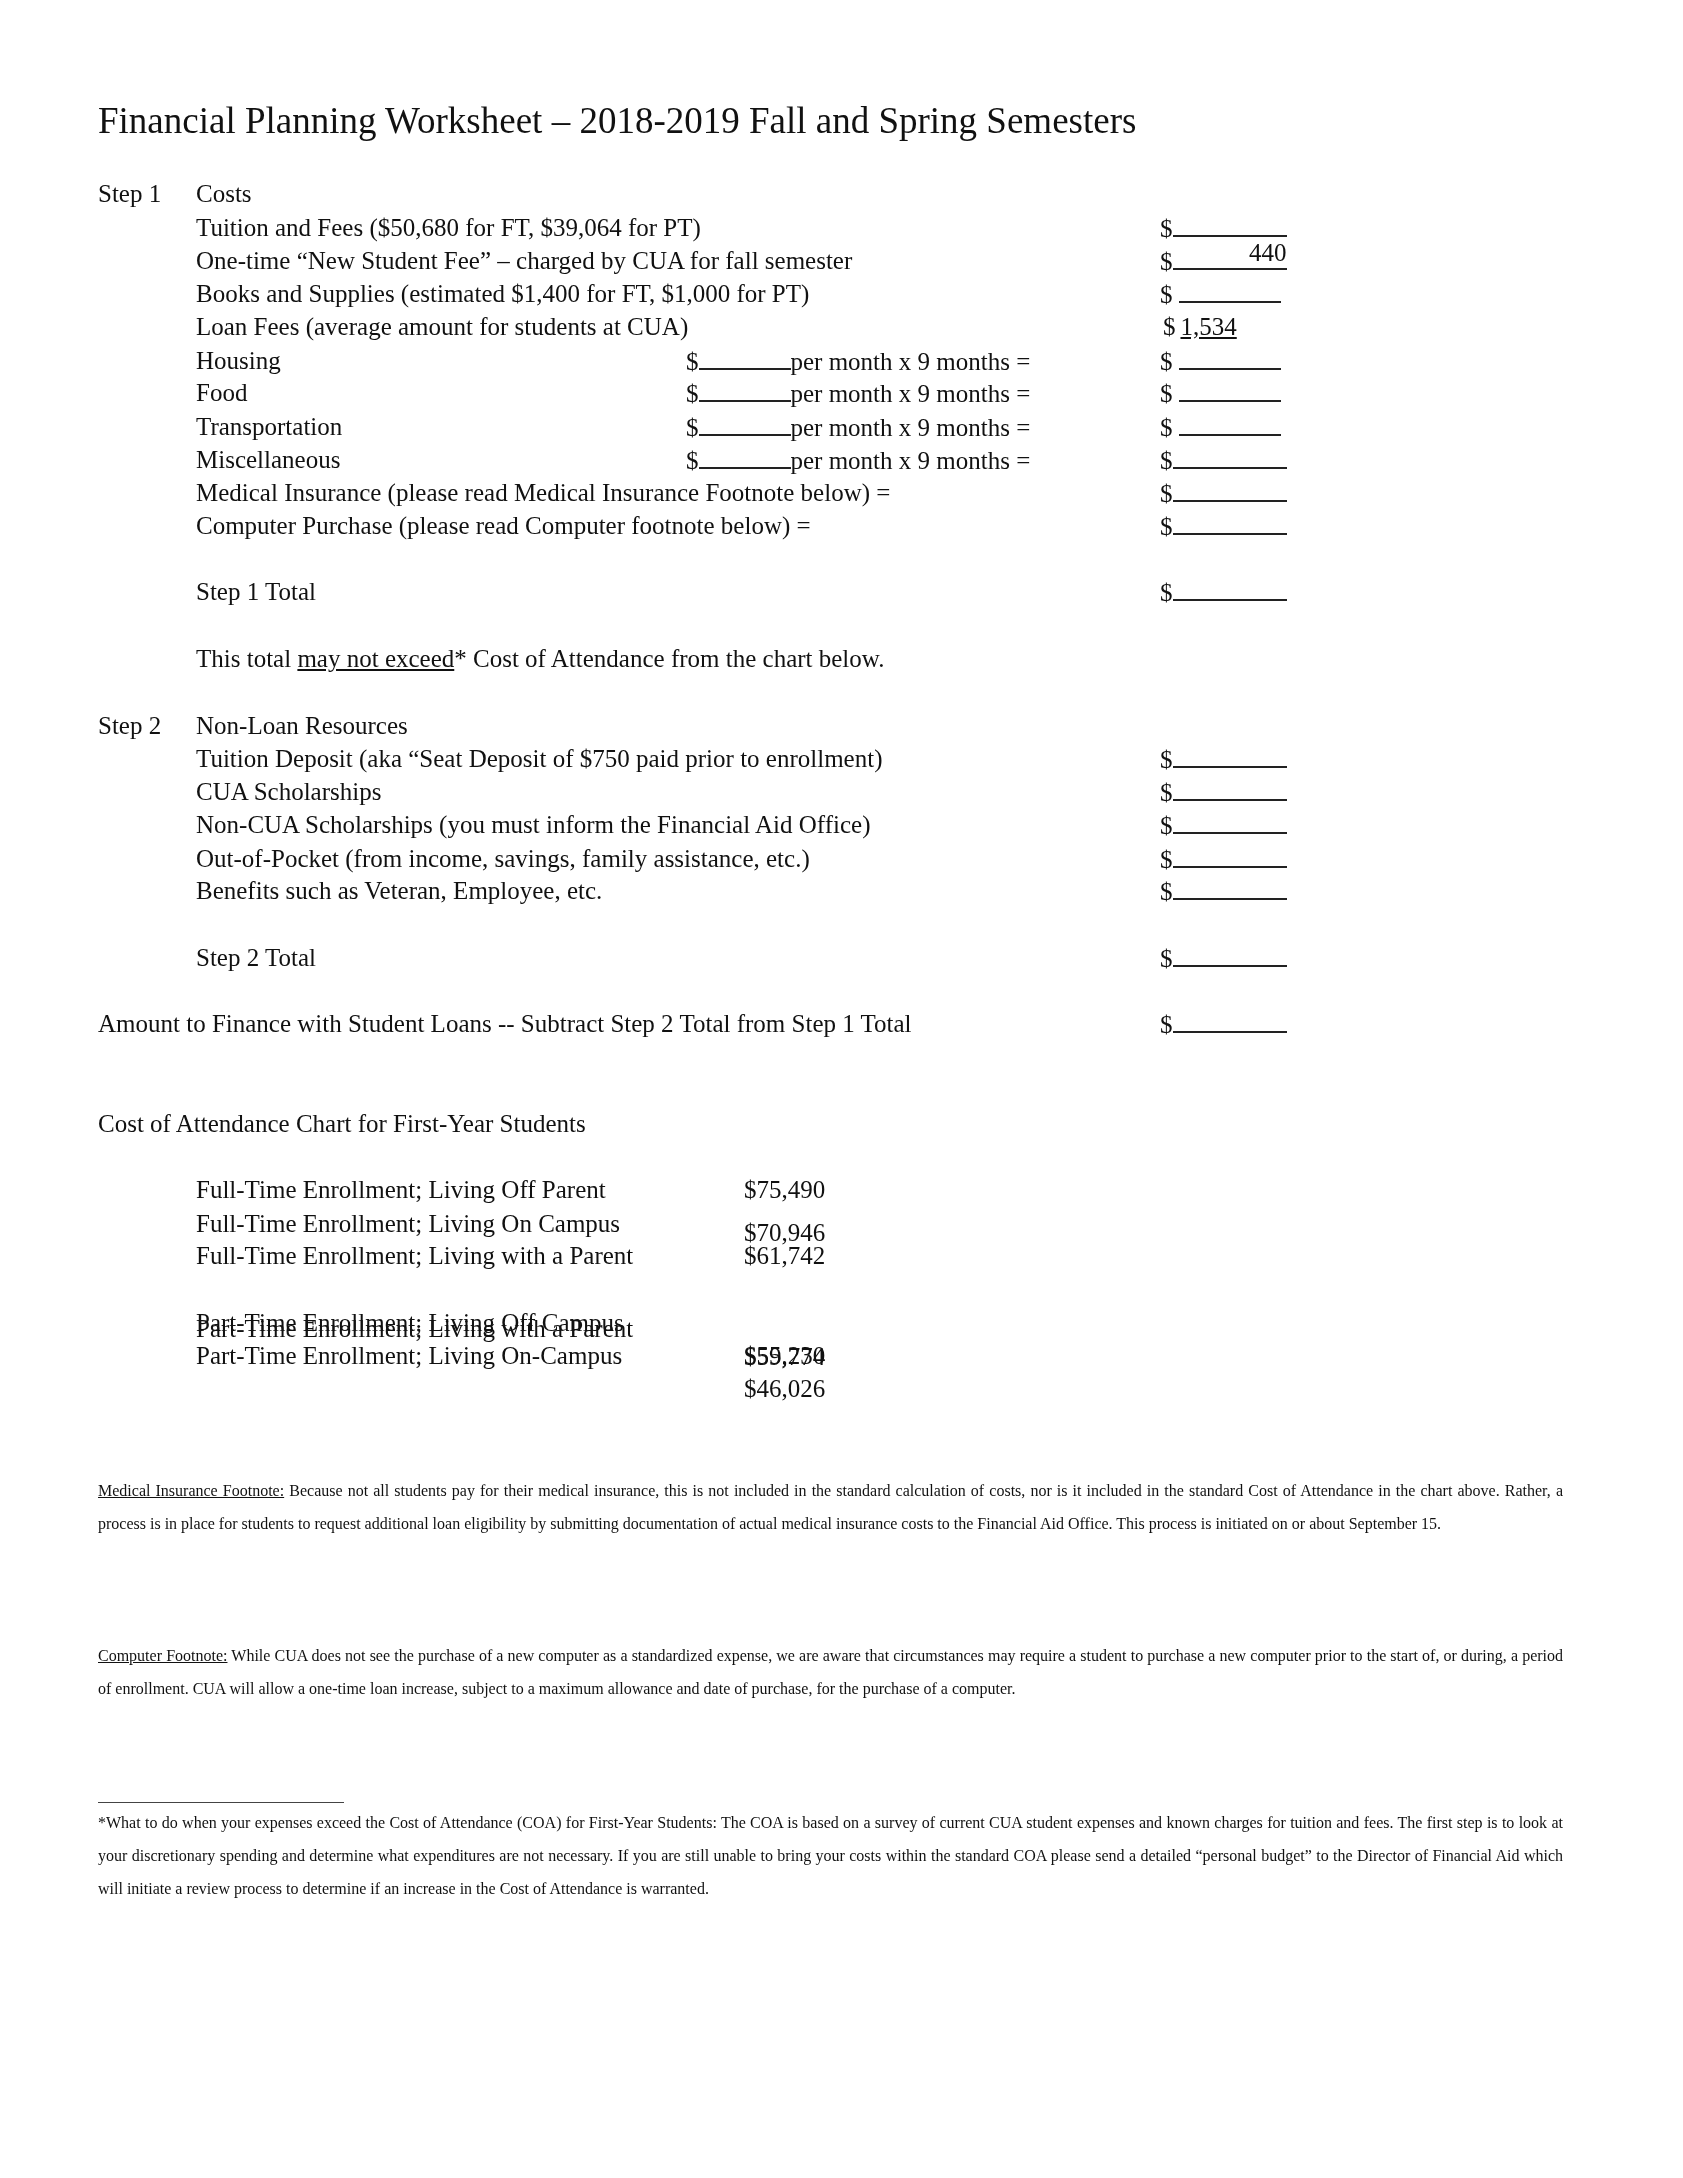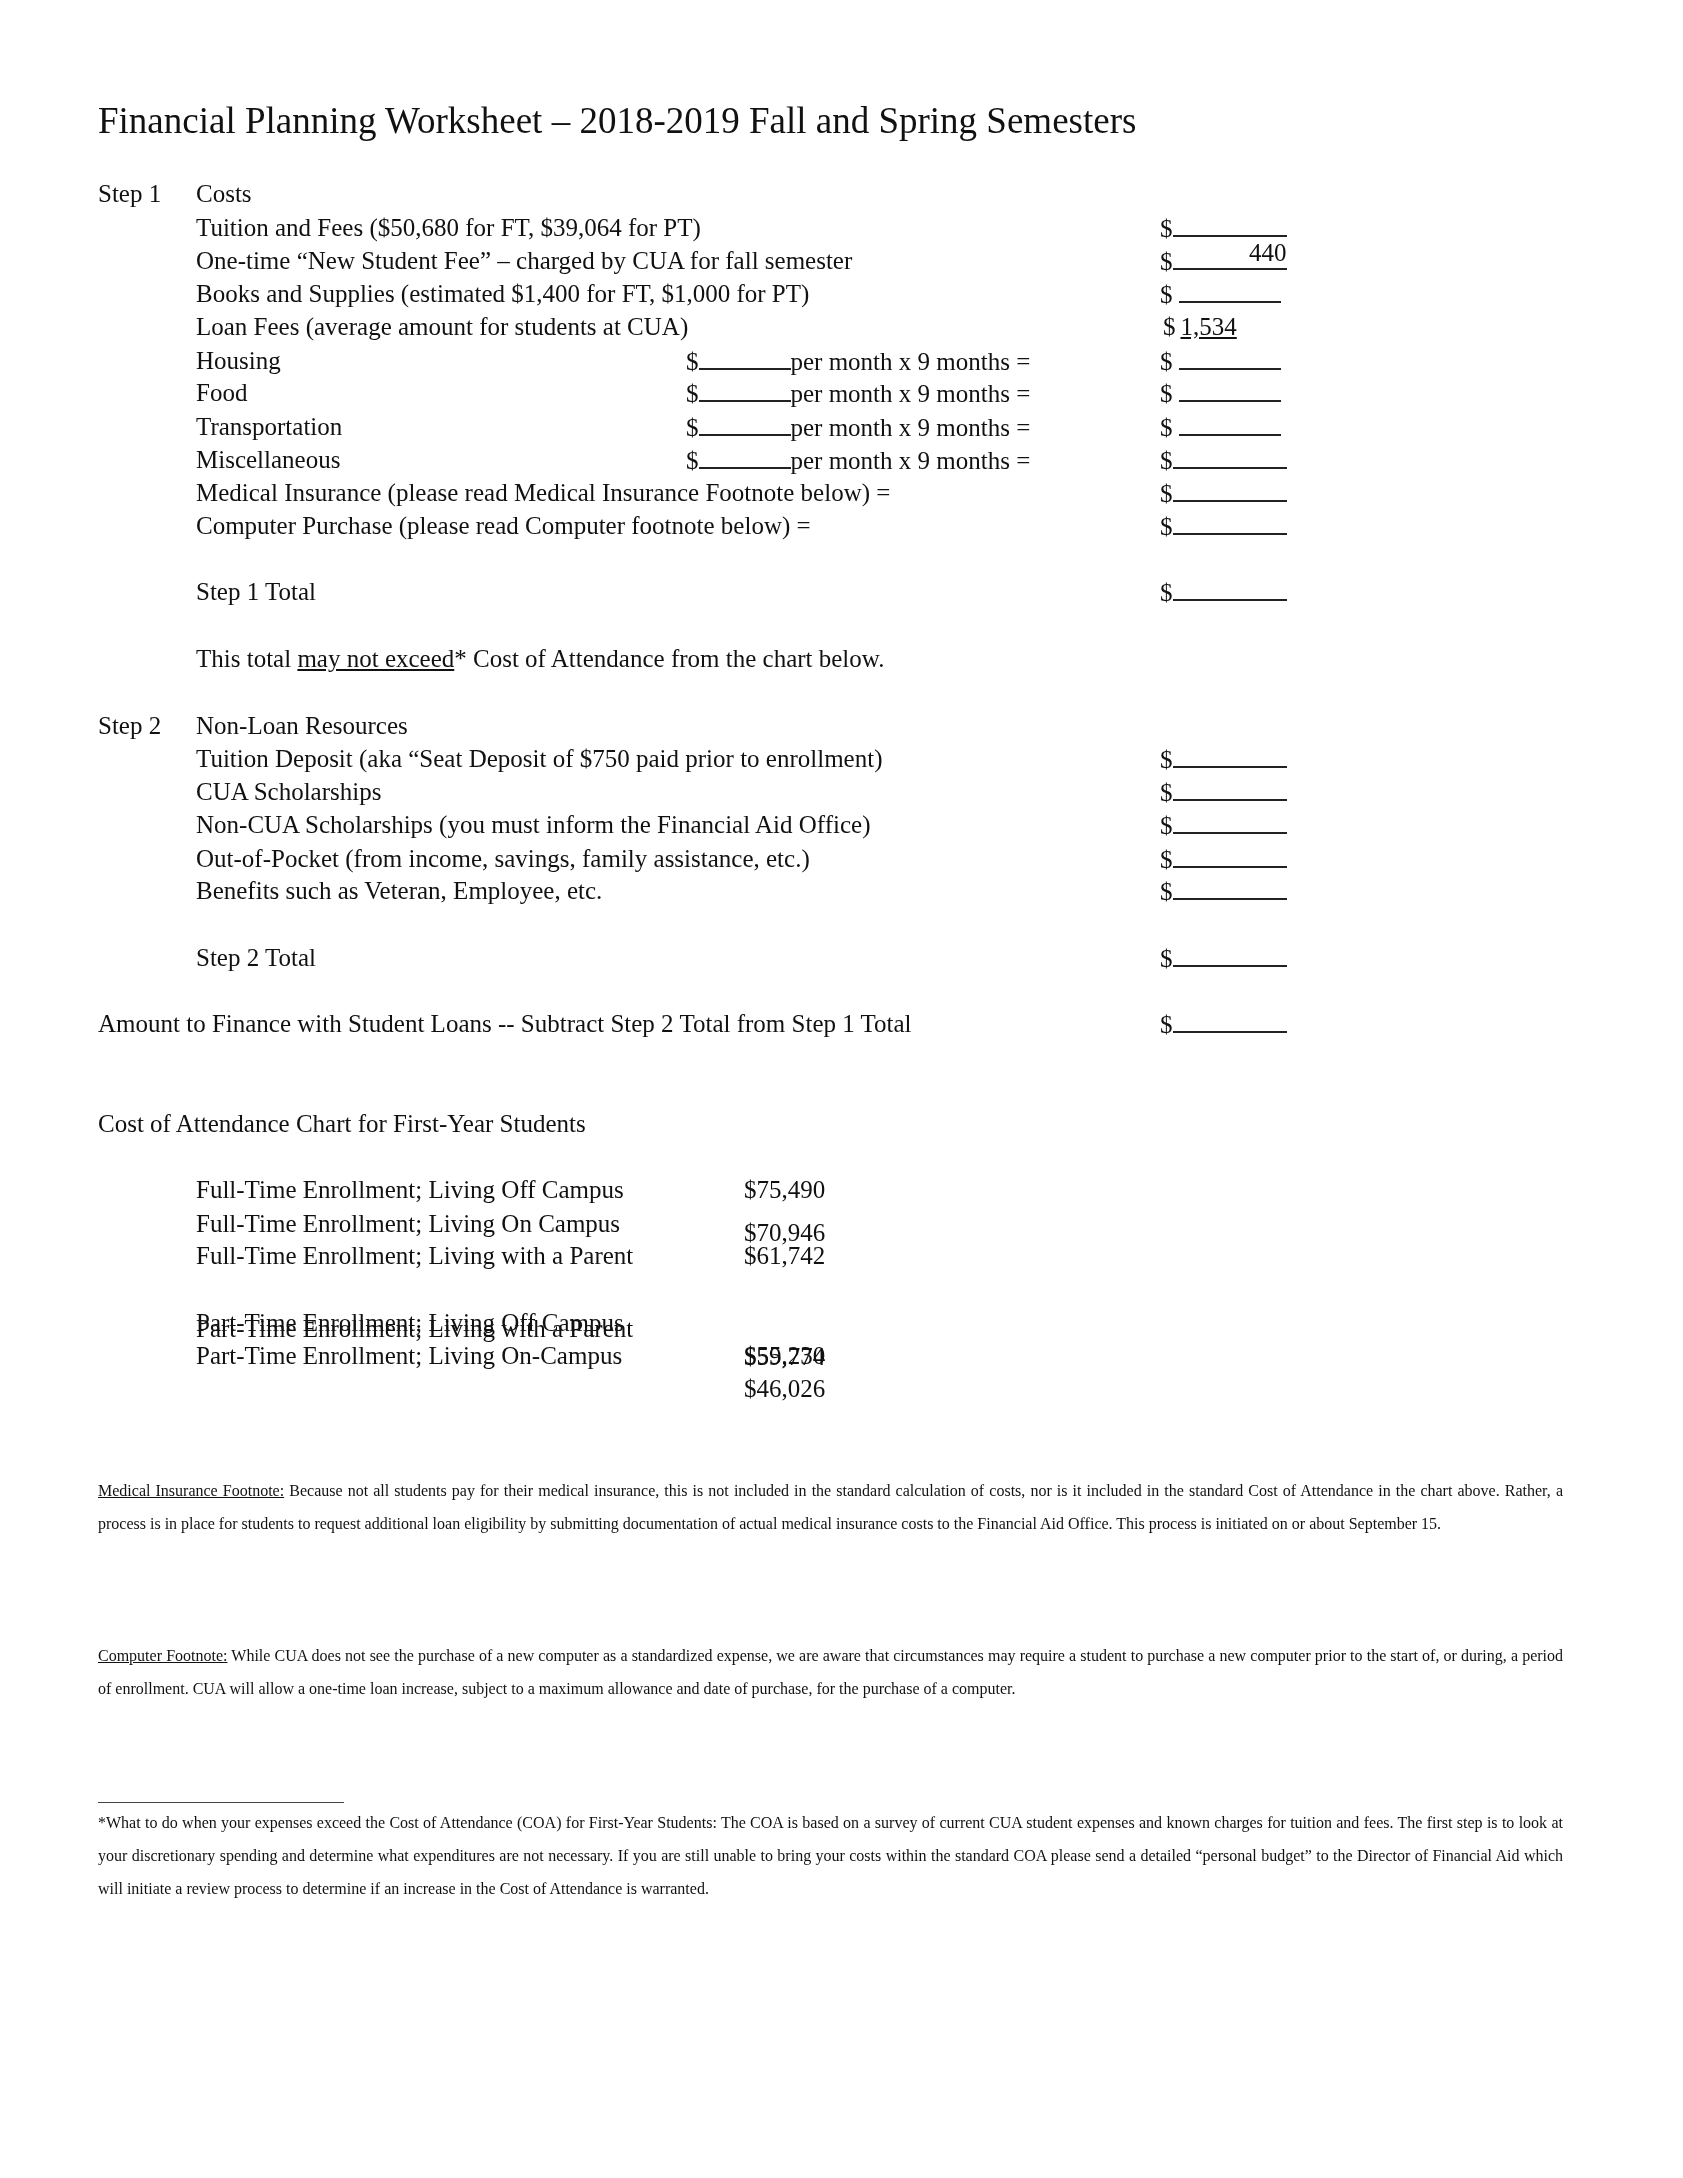--- a/index.html
+++ b/index.html
@@ -139,21 +139,21 @@
   <span>$</span><span class="blank" style="width:114px;"><span class="val"></span></span>
 </div>
 
 <div class="abs row" style="left:98px; top:1009px;">Amount to Finance with Student Loans -- Subtract Step 2 Total from Step 1 Total</div>
 <div class="abs row money" style="top:1009px;">
   <span>$</span><span class="blank" style="width:114px;"><span class="val"></span></span>
 </div>
 
 <div class="abs row" style="left:98px; top:1109px;">Cost of Attendance Chart for First-Year Students</div>
 
-<div class="abs row" style="left:196px; top:1175px;">Full-Time Enrollment; Living Off Campus</div>
+<div class="abs row" style="left:196px; top:1175px;">Full-Time Enrollment; Living Off Parent</div>
 <div class="abs row coa-val" style="top:1175px;">$75,490</div>
 <div class="abs row" style="left:196px; top:1209px;">Full-Time Enrollment; Living On Campus</div>
 <div class="abs row coa-val" style="top:1209px;margin-top:9px;">$70,946</div>
 <div class="abs row" style="left:196px; top:1241px;">Full-Time Enrollment; Living with a Parent</div>
 <div class="abs row coa-val" style="top:1241px;">$61,742</div>
 
 <div class="abs row" style="left:196px; top:1308px;">Part-Time Enrollment; Living Off Campus</div>
 <div class="abs row coa-val" style="top:1342px;text-align:center;">$59,774</div>
 <div class="abs row" style="left:196px; top:1341px;">Part-Time Enrollment; Living On-Campus</div>
 <div class="abs row coa-val" style="top:1341px;">$55,230</div>

